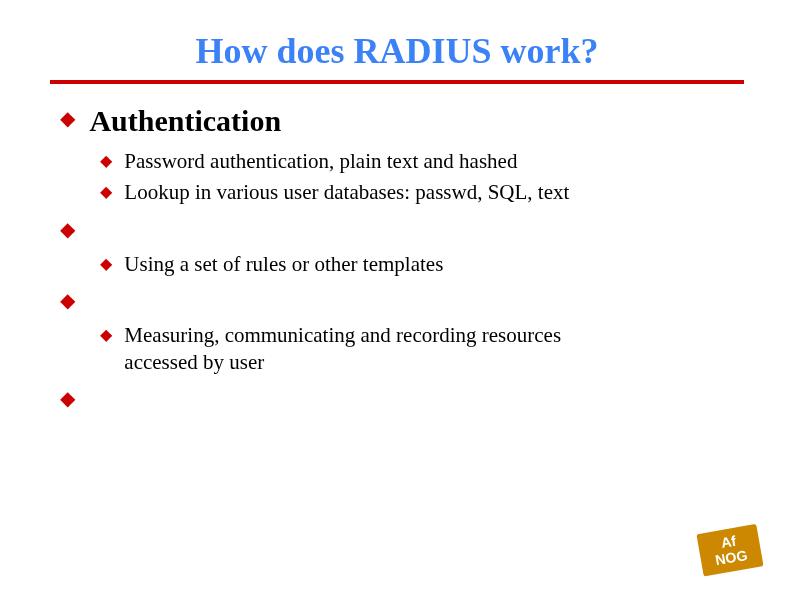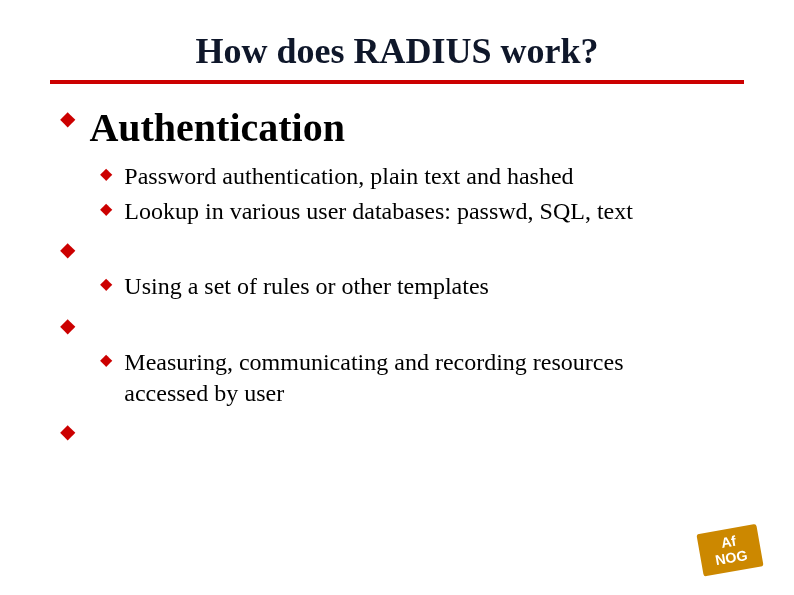--- a/index.html
+++ b/index.html
@@ -21,21 +21,21 @@
       width: 794px;
       height: 595px;
       padding: 30px 50px 30px 50px;
       position: relative;
     }
 
     .title {
       text-align: center;
       font-size: 36px;
       font-weight: bold;
-      color: #0f172a;
+      color: #3b82f6;
       margin-bottom: 8px;
       font-family: Georgia, serif;
     }
 
     .red-line {
       height: 4px;
       background: #cc0000;
       margin-bottom: 20px;
     }
 
@@ -51,21 +51,21 @@
 
     .bullet-l1 {
       color: #cc0000;
       font-size: 20px;
       margin-right: 14px;
       margin-top: 2px;
       flex-shrink: 0;
     }
 
     .level1-text {
-      font-size: 40px;
+      font-size: 30px;
       font-weight: bold;
       color: #000000;
       font-family: Georgia, serif;
     }
 
     .level2-list {
       margin-left: 40px;
       margin-bottom: 6px;
     }
 
@@ -77,21 +77,21 @@
 
     .bullet-l2 {
       color: #cc0000;
       font-size: 16px;
       margin-right: 12px;
       margin-top: 3px;
       flex-shrink: 0;
     }
 
     .level2-text {
-      font-size: 24px;
+      font-size: 21px;
       color: #000000;
       font-family: Georgia, serif;
       line-height: 1.3;
     }
 
     .section-block {
       margin-bottom: 8px;
     }
 
     .afnog-badge {

